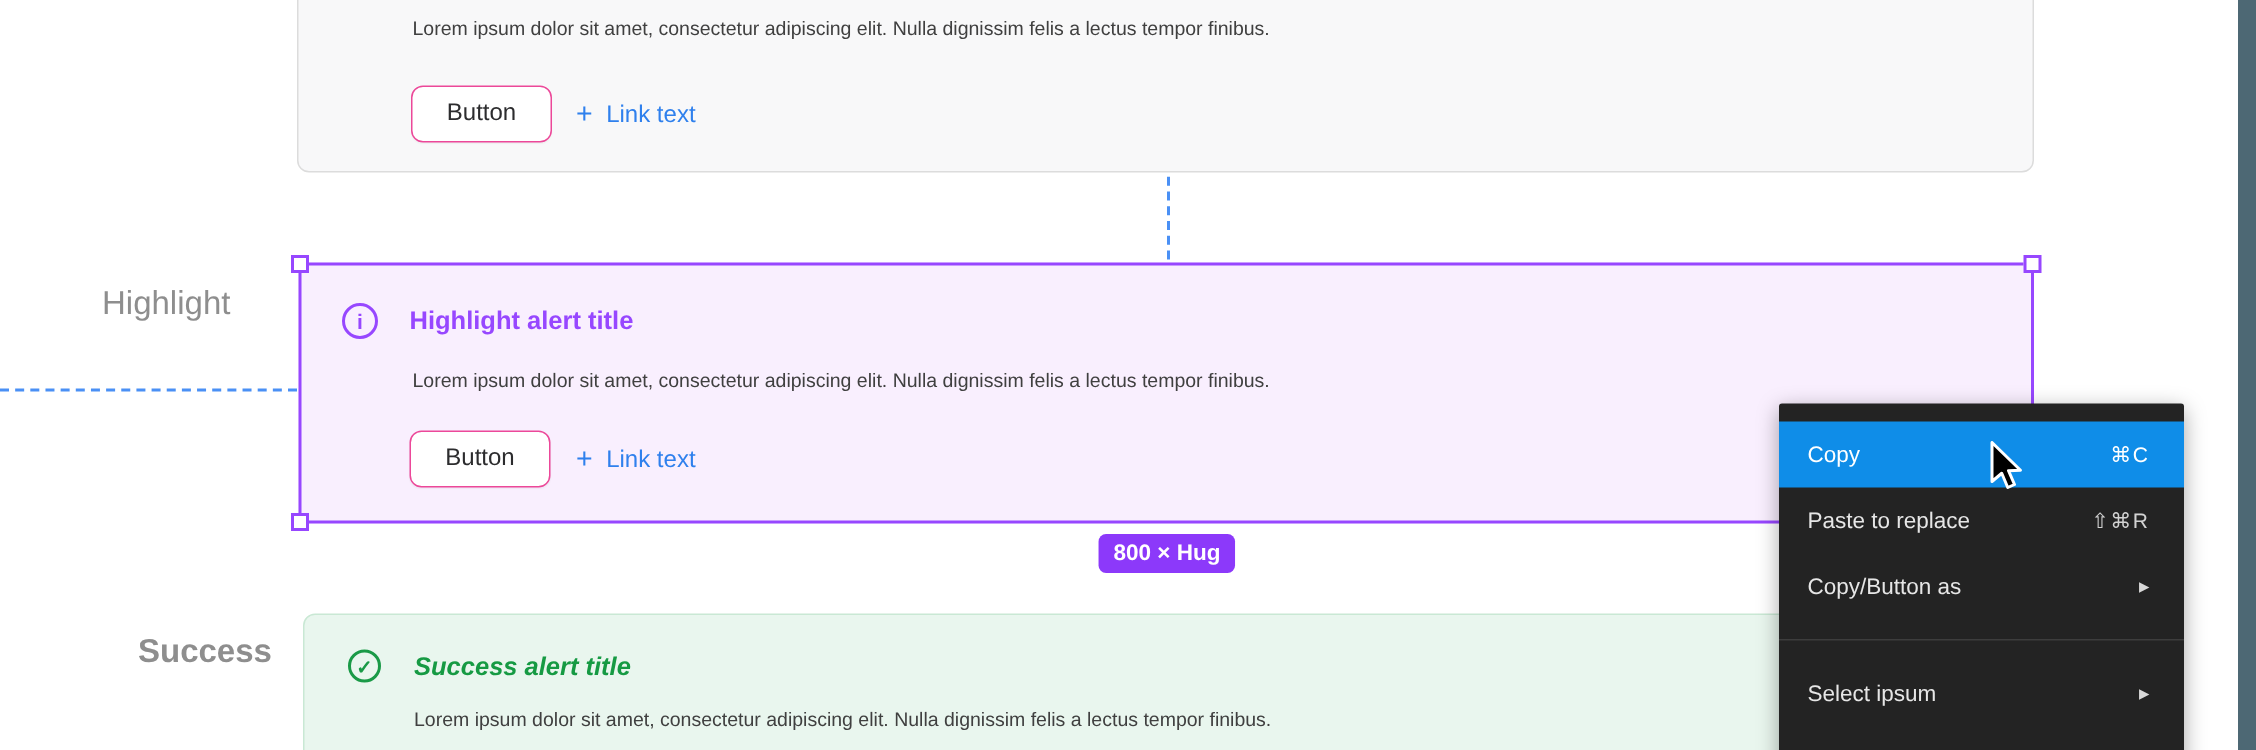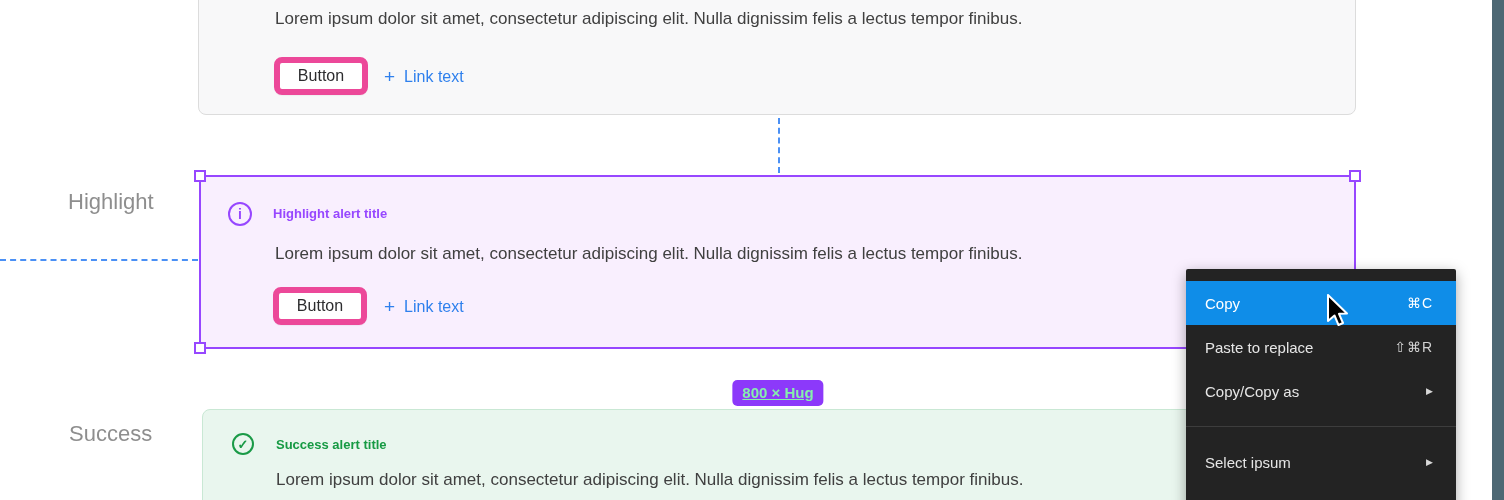--- a/index.html
+++ b/index.html
@@ -22,33 +22,33 @@
   .guide-h {
     left: 0; top: 259px; width: 198px; height: 0;
     border-top: 2px dashed #4a90f5;
   }
 
   
   .section-label {
     color: #8e8e8e; font-size: 22px; line-height: 20px;
   }
   .label-highlight { left: 68px; top: 192px; }
-  .label-success  { left: 69px; top: 424px; }
+  .label-success  { left: 92px; top: 424px; font-weight: bold; }
 
   
   .alert-body {
-    color: #404040; font-size: 17px; line-height: 22px; white-space: nowrap;
+    color: #404040; font-size: 13px; line-height: 22px; white-space: nowrap;
   }
   .alert-title {
-    font-size: 13px; font-weight: 700; line-height: 22px; white-space: nowrap;
+    font-size: 17px; font-weight: 700; line-height: 22px; white-space: nowrap;
   }
   .btn {
     width: 94px; height: 38px;
     background: #ffffff;
-    border: 6px solid #ec4899;
+    border: 1px solid #ec4899;
     border-radius: 8px;
     box-shadow: 0 1px 1px rgba(0,0,0,0.04);
     display: flex; align-items: center; justify-content: center;
     font-size: 16px; font-weight: 500; color: #2c2c2e;
   }
   .link {
     display: flex; align-items: center; gap: 9px;
     color: #2f80ed; font-size: 16px; font-weight: 500;
   }
   .link .plus { font-size: 19px; font-weight: 400; line-height: 19px; }
@@ -84,40 +84,40 @@
     display: flex; align-items: center; justify-content: center;
     color: #9747ff; font-size: 14px; font-weight: 600; font-style: normal;
   }
   .highlight-box .alert-title { left: 72px; top: 26px; color: #9747ff; }
   .highlight-box .alert-body  { left: 74px; top: 66px; }
   .highlight-box .btn  { left: 72px; top: 110px; }
   .highlight-box .link { left: 183px; top: 120px; }
 
   
   .size-badge {
-    left: 778px; top: 380px; transform: translateX(-50%);
-    background: #8c39fa; color: #86efac;
+    left: 778px; top: 356px; transform: translateX(-50%);
+    background: #8c39fa; color: #ffffff;
     font-size: 15px; font-weight: 600; line-height: 15px;
-    padding: 5px 10px 6px; border-radius: 5px; white-space: nowrap; text-decoration: underline;
+    padding: 5px 10px 6px; border-radius: 5px; white-space: nowrap;
   }
 
   
   .success-box {
     left: 202px; top: 409px; width: 1154px; height: 100px;
     background: #e9f6ee;
     border: 1px solid #c9e8d4;
     border-radius: 8px;
   }
   .check-icon {
     left: 29px; top: 23px; width: 22px; height: 22px;
     border: 2px solid #1a9a47; border-radius: 50%;
     display: flex; align-items: center; justify-content: center;
     color: #1a9a47; font-size: 13px; font-weight: 700;
   }
-  .success-box .alert-title { left: 73px; top: 24px; color: #169a43; }
+  .success-box .alert-title { left: 73px; top: 24px; color: #169a43; font-style: italic; }
   .success-box .alert-body  { left: 73px; top: 59px; }
 
   
   .context-menu {
     left: 1186px; top: 269px; width: 270px; height: 246px;
     background: #232323; border-radius: 2px;
     padding: 12px 0;
     box-shadow: 0 4px 14px rgba(0,0,0,0.35);
     z-index: 50;
   }
@@ -185,21 +185,21 @@
 <div class="abs context-menu">
   <div class="menu-item active">
     <span>Copy</span>
     <span class="shortcut">⌘C</span>
   </div>
   <div class="menu-item">
     <span>Paste to replace</span>
     <span class="shortcut">⇧⌘R</span>
   </div>
   <div class="menu-item">
-    <span>Copy/Copy as</span>
+    <span>Copy/Button as</span>
     <span class="submenu-arrow">▶</span>
   </div>
   <div class="menu-separator"></div>
   <div class="menu-item">
     <span>Select ipsum</span>
     <span class="submenu-arrow">▶</span>
   </div>
   <div class="menu-item">
     <span>Move to page</span>
     <span class="submenu-arrow">▶</span>

